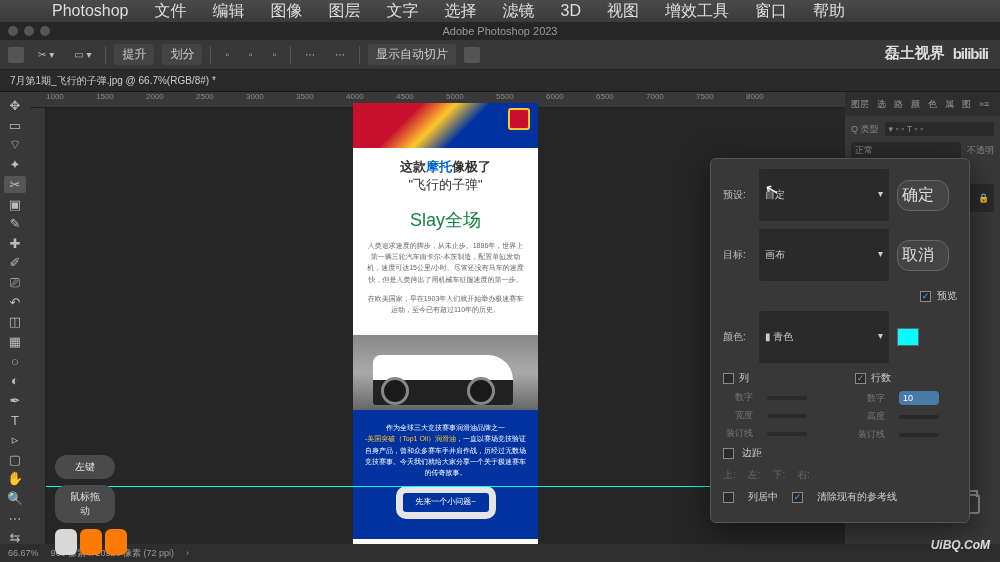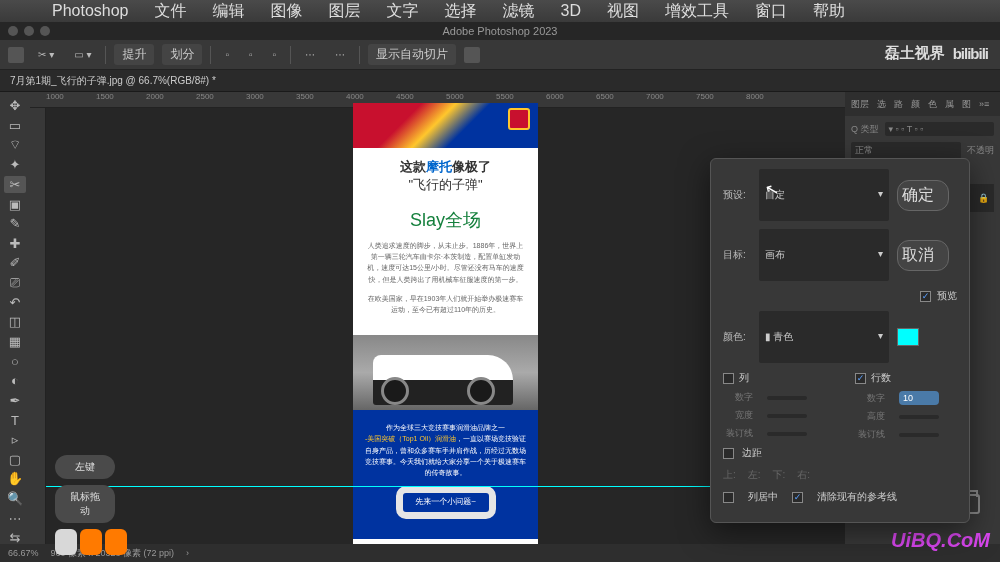--- a/index.html
+++ b/index.html
@@ -68,21 +68,21 @@
 .dlg-input{width:40px;background:#2a2a2a;padding:2px 4px;color:#888;font-size:9px;border-radius:4px}
 .dlg-input.active{background:#4a7aa8;color:#fff}
 .cursor{position:absolute;left:765px;top:180px;z-index:200;font-size:16px;color:#fff;transform:rotate(-15deg)}
 .overlay-hints{position:absolute;left:55px;top:455px;z-index:50}
 .hint-pill{background:#4a4a4a;color:#ddd;padding:5px 12px;border-radius:12px;font-size:10px;margin-bottom:6px;width:60px;text-align:center}
 .color-chips{display:flex;gap:3px;margin-top:4px}
 .chip{width:22px;height:26px;border-radius:6px}
 .status-bar{position:absolute;bottom:0;left:0;right:0;height:18px;background:#2e2e2e;display:flex;align-items:center;padding:0 8px;font-size:9px;color:#999;gap:12px}
 .watermark1{position:absolute;right:12px;top:44px;font-size:15px;color:#ddd;font-weight:bold;display:flex;gap:8px;align-items:center;z-index:90}
 .bili{letter-spacing:-1px}
-.watermark2{position:absolute;right:10px;bottom:10px;font-size:20px;color:#d946ef;font-weight:bold;font-style:italic;z-index:90}
+.watermark2{position:absolute;right:10px;bottom:10px;font-size:12px;color:#e5e5e5;font-weight:bold;font-style:italic;z-index:90}
 .tv-icon{position:absolute;right:20px;bottom:48px;width:24px;height:20px;border:2px solid #888;border-radius:3px;z-index:90}
 .tv-icon::before{content:"";position:absolute;top:-6px;left:6px;width:10px;height:5px;border-top:2px solid #888;border-left:2px solid #888;border-right:2px solid #888}
 </style>
 </head>
 <body>
 
 <div class="mac-menubar">
   <span class="apple"></span>
   <span>Photoshop</span>
   <span>文件</span>

